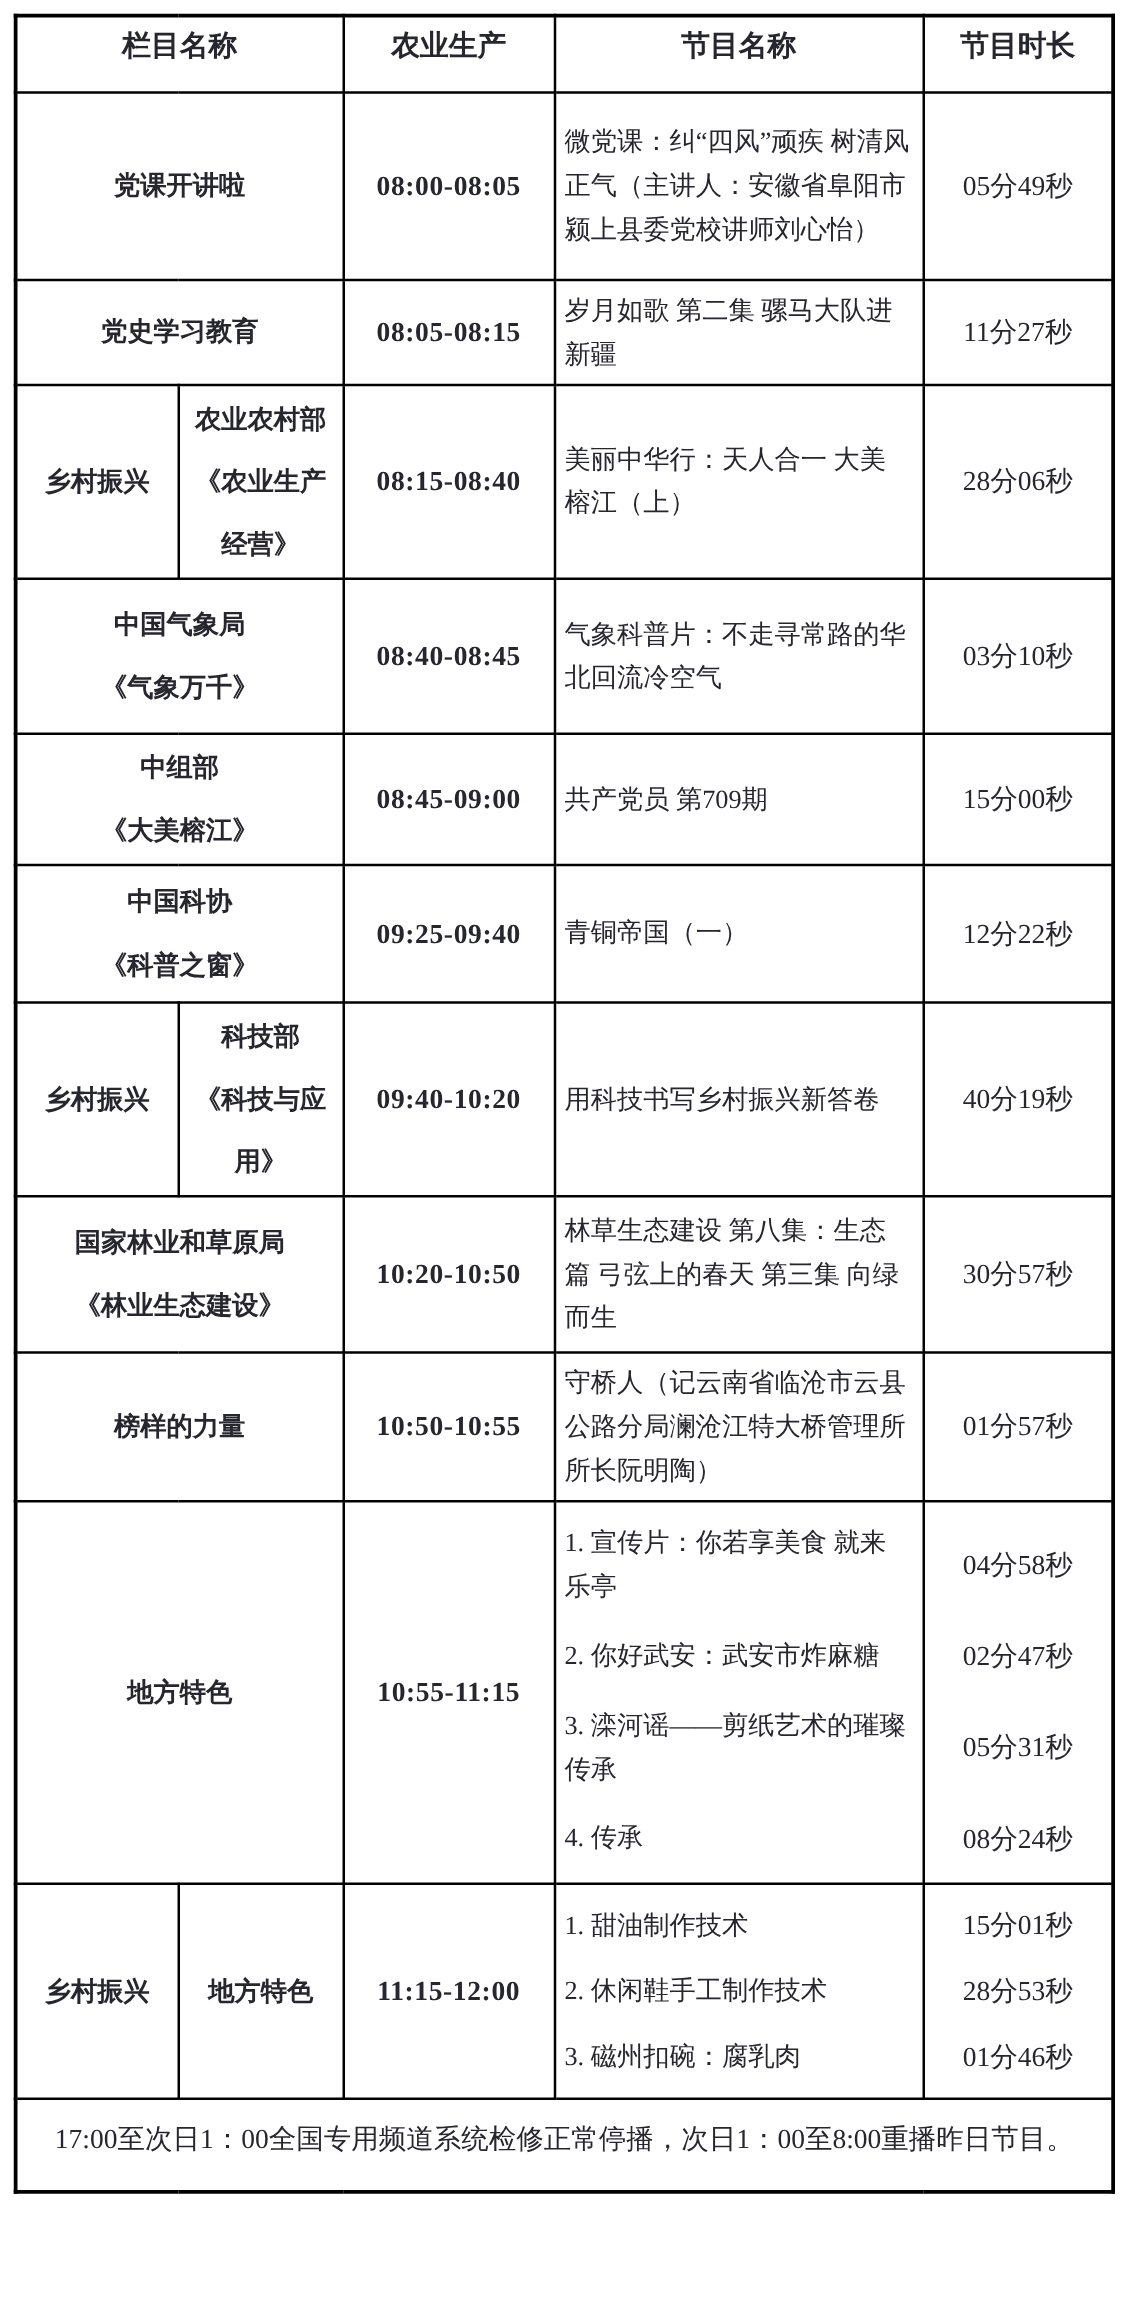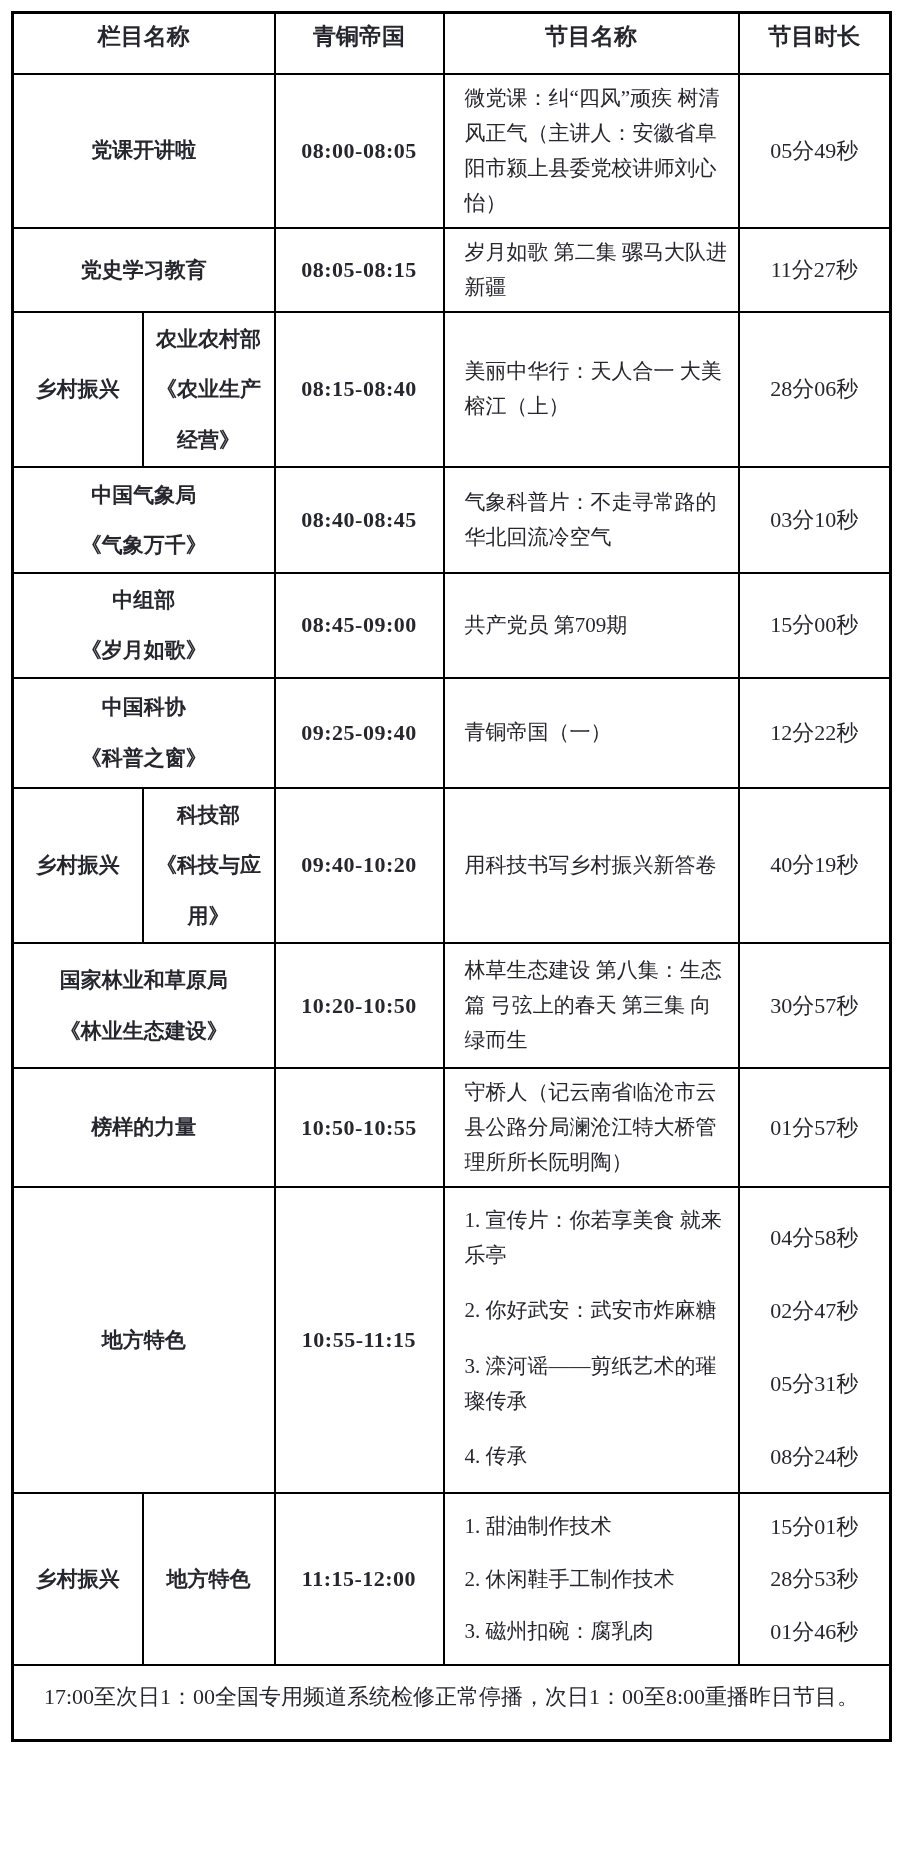--- a/index.html
+++ b/index.html
@@ -15,21 +15,21 @@
     border:3px solid #000;
     table-layout:fixed;
   }
   table.sched td{
     border:2px solid #000;
     vertical-align:middle;
     overflow:hidden;
   }
   
   tr.h70{height:61px} tr.h150{height:150px} tr.h83{height:83px}
-  tr.h153{height:153px} tr.h117{height:106px} tr.h104{height:104px}
+  tr.h153{height:153px} tr.h117{height:124px} tr.h104{height:104px}
   tr.h116{height:116px} tr.h110{height:110px} tr.h125{height:125px}
   tr.h108{height:108px} tr.h302{height:302px} tr.h165{height:165px}
   tr.h75{height:75px}
   
   td.th{
     font-weight:bold;font-size:23px;text-align:center;
     vertical-align:middle;padding-bottom:14px;
   }
   
   td.c1{
@@ -37,21 +37,21 @@
     white-space:pre-line;line-height:2.4;
   }
   
   td.c2{
     font-weight:bold;font-size:22px;text-align:center;
     letter-spacing:0.5px;
   }
   
   td.c3{
     font-size:21px;text-align:left;vertical-align:middle;
-    padding:6px 10px 6px 20px;line-height:1.67;
+    padding:6px 10px 6px 7px;line-height:1.67;
   }
   
   td.c4{font-size:22px;text-align:center;padding:0 6px;}
   
   .stack{display:flex;flex-direction:column;justify-content:space-between;}
   .stack-a{height:292px;}
   .stack-b{height:158px;}
   .entry{display:flex;align-items:center;}
   .entry.ctr{justify-content:center;}
   .fa{flex:3;} .fb{flex:2;} .fc{flex:1;}
@@ -69,21 +69,21 @@
     <col style="width:130px">
       <col style="width:132px">
     <col style="width:169px">
       <col style="width:295px">
       <col style="width:152px">
   </colgroup>
   <tbody>
 
   <tr class="h70">
     <td colspan="2" class="th">栏目名称</td>
-    <td class="th">青铜帝国</td>
+    <td class="th">农业生产</td>
     <td class="th">节目名称</td>
     <td class="th">节目时长</td>
   </tr>
 
   <tr class="h150">
     <td colspan="2" class="c1">党课开讲啦</td>
     <td class="c2">08:00-08:05</td>
     <td class="c3"><span>微党课：纠“四风”顽疾 树清风正气（主讲人：安徽省阜阳市颍上县委党校讲师刘心怡）</span></td>
     <td class="c4">05分49秒</td>
   </tr>
@@ -108,21 +108,21 @@
   <tr class="h117">
     <td colspan="2" class="c1">中国气象局
 《气象万千》</td>
     <td class="c2">08:40-08:45</td>
     <td class="c3"><span>气象科普片：不走寻常路的华北回流冷空气</span></td>
     <td class="c4">03分10秒</td>
   </tr>
 
   <tr class="h104">
     <td colspan="2" class="c1">中组部
-《岁月如歌》</td>
+《大美榕江》</td>
     <td class="c2">08:45-09:00</td>
     <td class="c3"><span>共产党员 第709期</span></td>
     <td class="c4">15分00秒</td>
   </tr>
 
 
   <tr class="h110">
     <td colspan="2" class="c1">中国科协
 《科普之窗》</td>
     <td class="c2">09:25-09:40</td>

